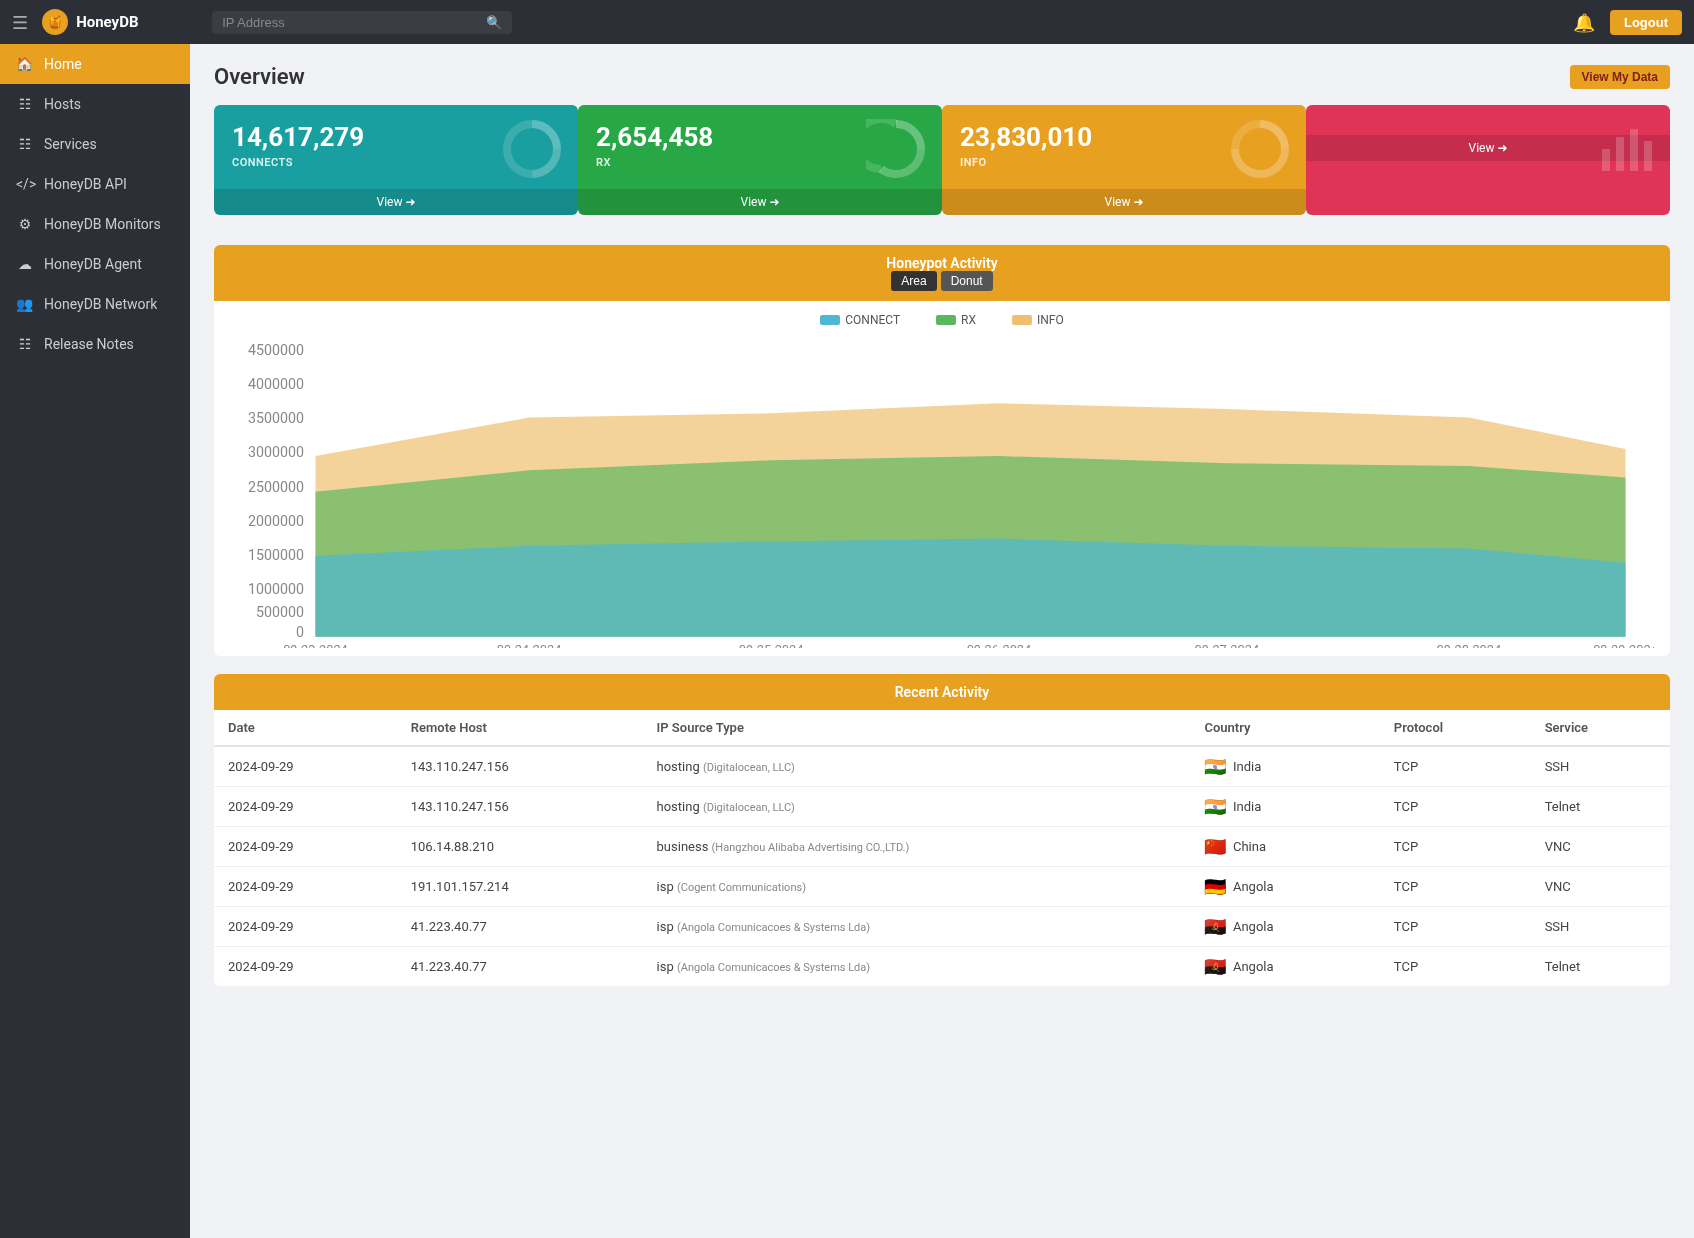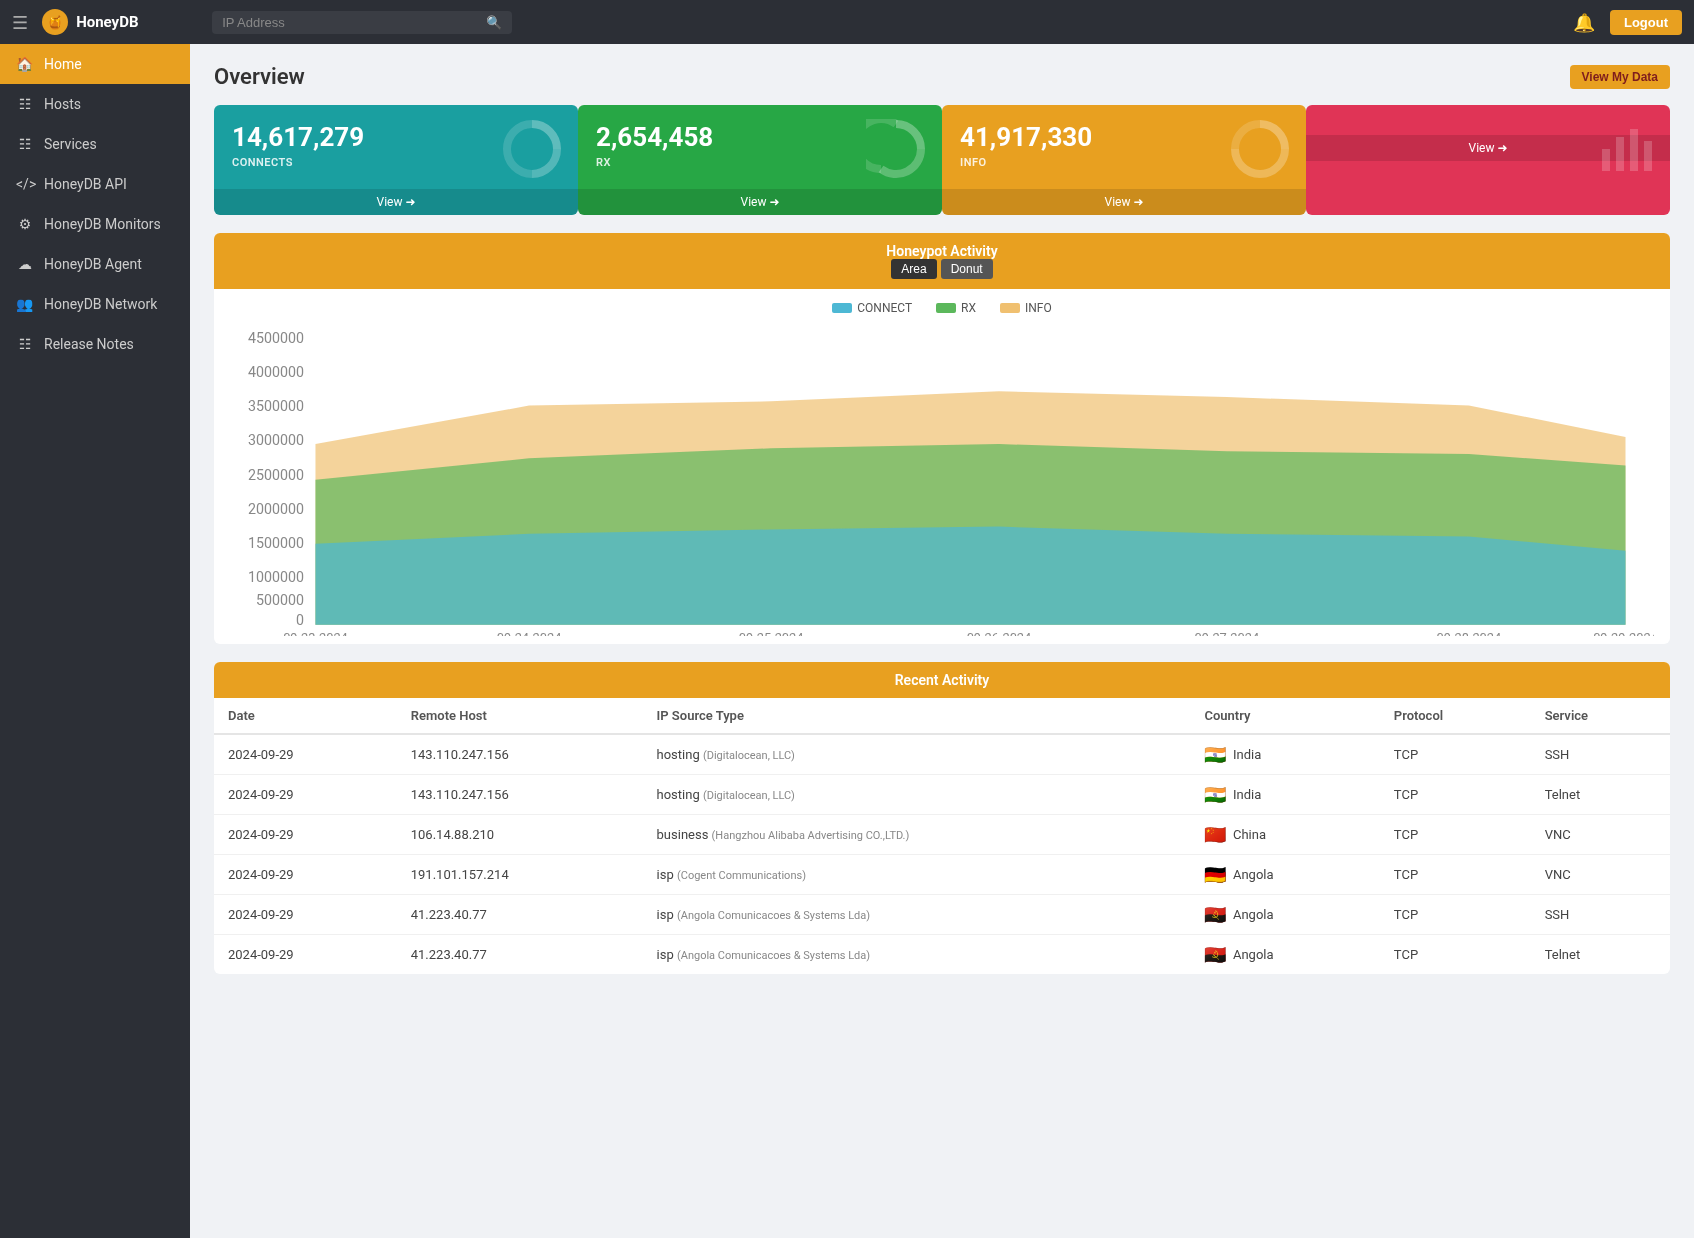--- a/index.html
+++ b/index.html
@@ -123,21 +123,21 @@
       padding: 5px 12px;
       font-size: 12px;
       cursor: pointer;
       font-weight: 600;
     }
 
     
     .stats-row {
       display: grid;
       grid-template-columns: repeat(4, 1fr);
-      margin-bottom: 18px;
+      margin-bottom: 30px;
     }
     .stat-card {
       border-radius: 6px;
       padding: 18px 18px 0 18px;
       position: relative;
       overflow: hidden;
       min-height: 110px;
       display: flex;
       flex-direction: column;
       justify-content: space-between;
@@ -200,21 +200,21 @@
       padding: 3px 10px;
       font-size: 12px;
       cursor: pointer;
     }
     .chart-type-btn.active { background: #333; }
     .chart-area {
       padding: 12px 16px 8px;
     }
     .chart-legend {
       display: flex;
-      gap: 24px;
+      gap: 36px;
       justify-content: center;
       margin-bottom: 8px;
       font-size: 12px;
       color: #555;
     }
     .legend-item { display: flex; align-items: center; gap: 5px; }
     .legend-dot { width: 20px; height: 10px; border-radius: 2px; }
     .legend-dot.connect { background: #4db8d4; }
     .legend-dot.rx { background: #5cb85c; }
     .legend-dot.info { background: #f0c070; }
@@ -347,21 +347,21 @@
       </div>
       <div class="stat-card yellow">
         <span class="stat-icon">
           <svg width="60" height="60" viewBox="0 0 60 60" fill="none">
               <path d="M30 5 A25 25 0 0 1 55 30" stroke="rgba(255,255,255,0.3)" stroke-width="8" fill="none"></path>
               <path d="M55 30 A25 25 0 0 1 5 30" stroke="rgba(255,255,255,0.25)" stroke-width="8" fill="none"></path>
               <path d="M5 30 A25 25 0 0 1 30 5" stroke="rgba(255,255,255,0.15)" stroke-width="8" fill="none"></path>
             </svg>
         </span>
         <div>
-          <div class="stat-number">41,917,330</div>
+          <div class="stat-number">23,830,010</div>
           <div class="stat-label">INFO</div>
         </div>
         <a class="stat-view-link">View ➜</a>
       </div>
       <div class="stat-card red">
         <span class="stat-icon">
           <svg width="60" height="60" viewBox="0 0 60 60" fill="rgba(255,255,255,0.2)">
               <rect x="8" y="30" width="8" height="22"></rect>
               <rect x="22" y="18" width="8" height="34"></rect>
               <rect x="36" y="10" width="8" height="42"></rect>

